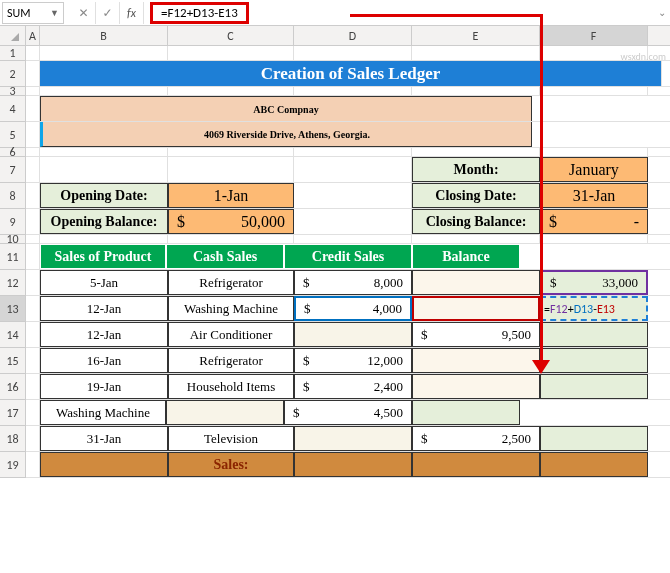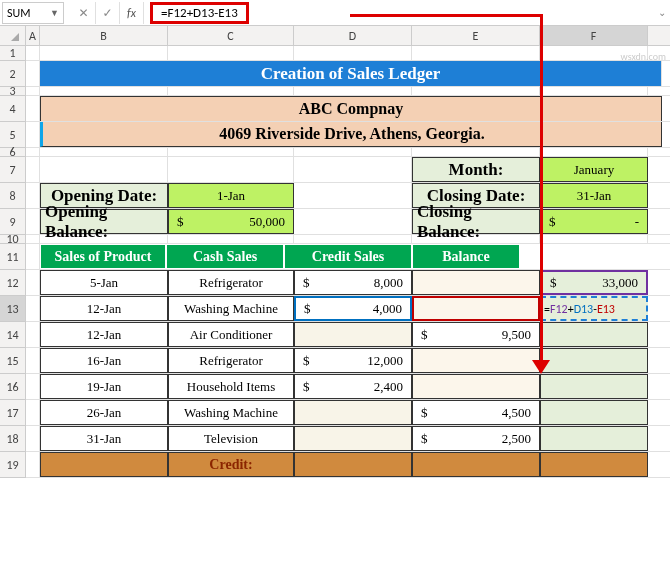--- a/index.html
+++ b/index.html
@@ -47,26 +47,26 @@
     .row.std { height: 26px; }
     .cell { border-right: 1px solid #e0e0e0; display: flex; align-items: center; padding: 0 4px; }
     .cA { width: 14px; }
     .cB { width: 128px; }
     .cC { width: 126px; }
     .cD { width: 118px; }
     .cE { width: 128px; }
     .cF { width: 108px; }
     
     .title-bar { background: #1e7fd6; color: #fff; font-weight: bold; font-size: 17px; font-family: 'Times New Roman', serif; justify-content: center; width: 622px; }
-    .company-block { background: #f4d0b4; width: 622px; display: flex; flex-direction: column; align-items: center; justify-content: center; font-family: 'Times New Roman', serif; font-weight: bold; font-size: 16px; }
+    .company-block { background: #f4d0b4; width: 492px; display: flex; flex-direction: column; align-items: center; justify-content: center; font-family: 'Times New Roman', serif; font-weight: bold; font-size: 10px; }
     .company-block.top { border-top: 1px solid #333; border-left: 1px solid #333; border-right: 1px solid #333; }
     .company-block.bot { border-bottom: 1px solid #333; border-left: 3px solid #0ea5e9; border-right: 1px solid #333; }
     
-    .label-cell { background: #e5efda; border: 1px solid #333; font-family: 'Times New Roman', serif; font-weight: bold; font-size: 17px; justify-content: center; }
-    .value-cell { background: #bef264; border: 1px solid #333; font-family: 'Times New Roman', serif; font-size: 13px; justify-content: center; }
+    .label-cell { background: #e5efda; border: 1px solid #333; font-family: 'Times New Roman', serif; font-weight: bold; font-size: 14px; justify-content: center; }
+    .value-cell { background: #fdba74; border: 1px solid #333; font-family: 'Times New Roman', serif; font-size: 16px; justify-content: center; }
     .value-cell.money { justify-content: space-between; padding: 0 8px; }
     
     .th-cell { background: #00a651; color: #fff; font-family: 'Times New Roman', serif; font-weight: bold; font-size: 14px; justify-content: center; border: 1px solid #fff; }
     .td-cell { border: 1px solid #333; font-family: 'Times New Roman', serif; font-size: 13px; justify-content: center; }
     .td-cell.money { justify-content: space-between; padding: 0 8px; }
     .td-cell.green { background: #e5efda; }
     .td-cell.light { background: #f8f4e8; }
     .td-cell.pale { background: #fcf6eb; }
     .total-cell { background: #d08a3e; color: #8b2500; font-family: 'Times New Roman', serif; font-weight: bold; font-size: 14px; justify-content: center; border: 1px solid #333; }
     
@@ -299,21 +299,20 @@
       <div class="cell cD td-cell money">
           <span>$</span>
           <span>2,400</span>
         </div>
       <div class="cell cE td-cell pale"></div>
       <div class="cell cF td-cell green"></div>
     </div>
 
     <div class="row std">
       <div class="cell cA"></div>
-      <div class="cell cB td-cell">26-Jan</div>
       <div class="cell cC td-cell">Washing Machine</div>
       <div class="cell cD td-cell light"></div>
       <div class="cell cE td-cell money">
           <span>$</span>
           <span>4,500</span>
         </div>
       <div class="cell cF td-cell green"></div>
     </div>
 
     <div class="row std">
@@ -324,21 +323,21 @@
       <div class="cell cE td-cell money">
           <span>$</span>
           <span>2,500</span>
         </div>
       <div class="cell cF td-cell green"></div>
     </div>
 
     <div class="row std">
       <div class="cell cA"></div>
       <div class="cell cB total-cell"></div>
-      <div class="cell cC total-cell">Credit:</div>
+      <div class="cell cC total-cell">Sales:</div>
       <div class="cell cD total-cell"></div>
       <div class="cell cE total-cell"></div>
       <div class="cell cF total-cell"></div>
     </div>
 
   </div>
 </div>
 
 <div class="red-arrow line1"></div>
 <div class="red-arrow line2"></div>

